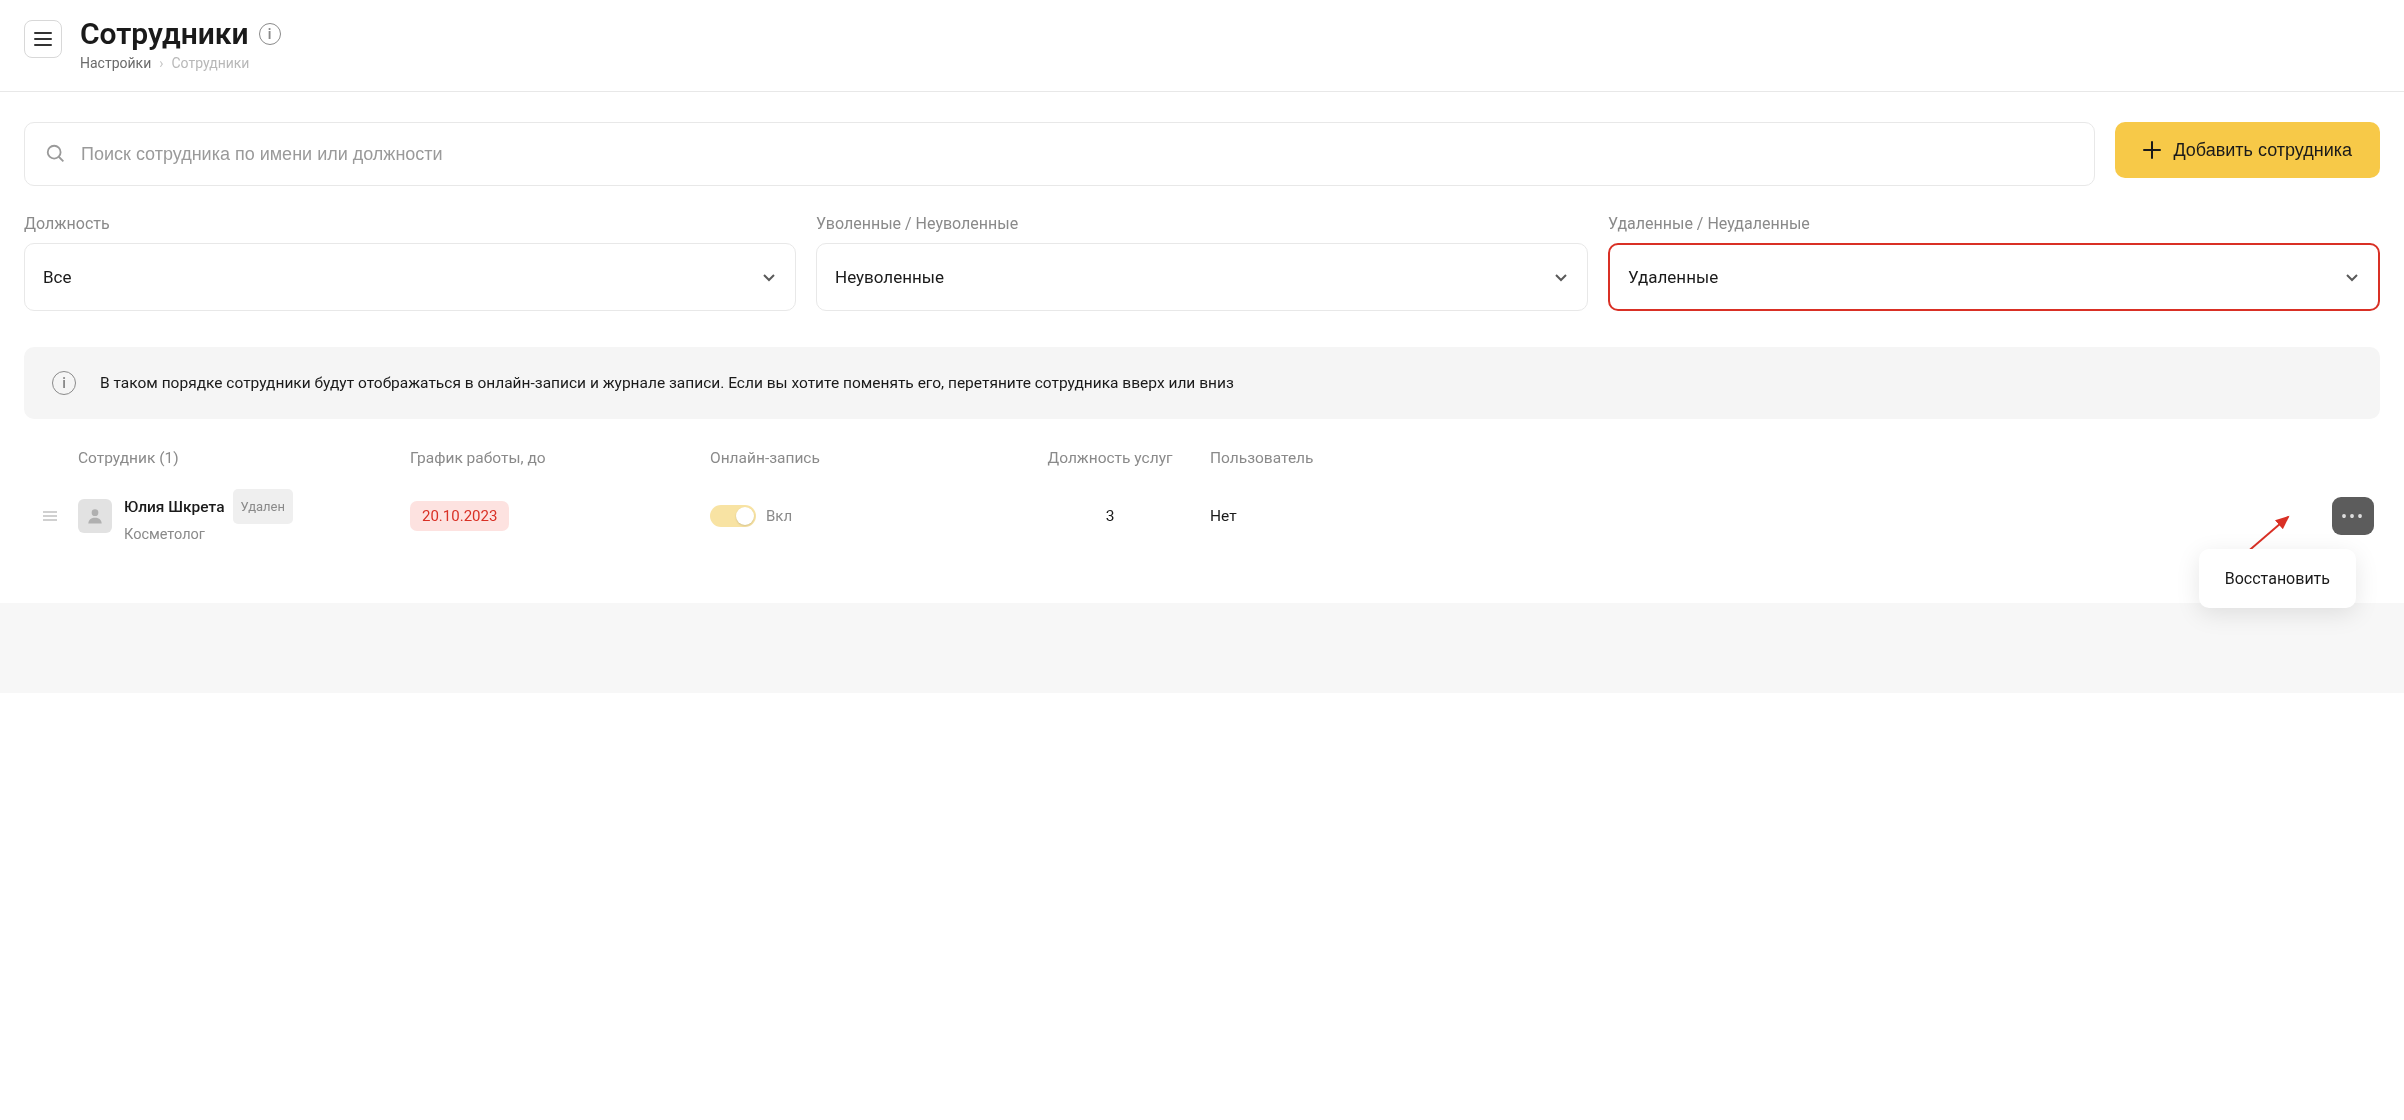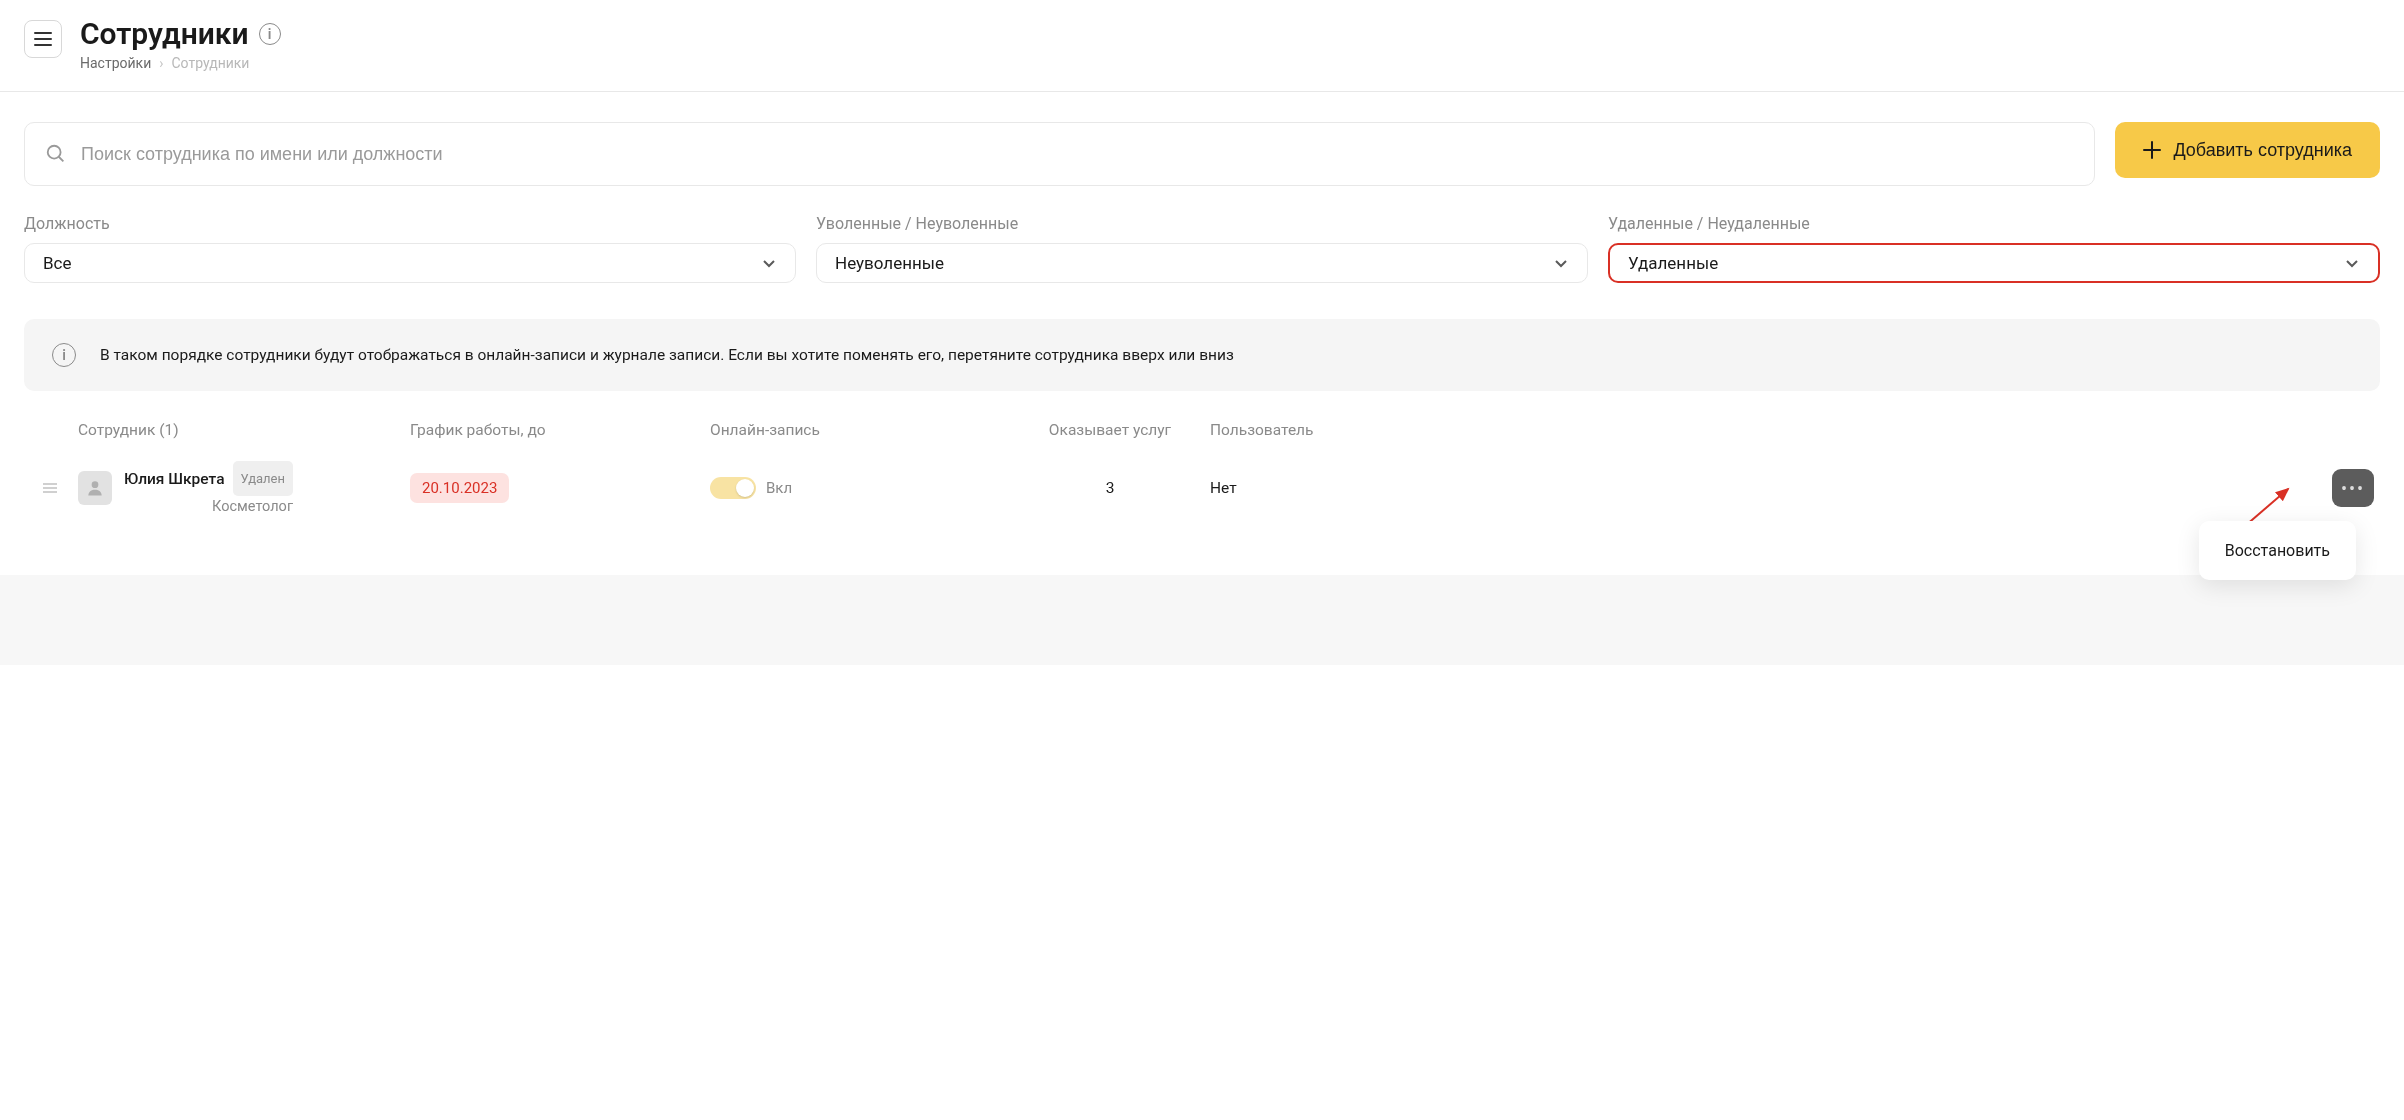--- a/index.html
+++ b/index.html
@@ -79,21 +79,21 @@
       font-size: 18px;
       font-weight: 500;
       color: #1a1a1a;
       cursor: pointer;
     }
     .add-btn svg { width: 18px; height: 18px; }
     .filters { display: flex; gap: 20px; margin-bottom: 36px; }
     .filter { flex: 1; display: flex; flex-direction: column; gap: 10px; }
     .filter-label { font-size: 16px; color: #8a8a8a; }
     .select {
-      height: 40px;
+      height: 68px;
       border: 1.5px solid #e8e8e8;
       border-radius: 10px;
       display: flex;
       align-items: center;
       justify-content: space-between;
       padding: 0 18px;
       font-size: 17px;
       color: #1a1a1a;
       cursor: pointer;
       background: #fff;
@@ -136,21 +136,21 @@
     .drag-handle svg { width: 16px; height: 12px; }
     .employee-cell { width: 340px; display: flex; align-items: center; gap: 12px; padding-left: 8px; }
     .avatar {
       width: 34px; height: 34px;
       background: #e2e2e2;
       border-radius: 6px;
       display: flex; align-items: center; justify-content: center;
       color: #b0b0b0;
     }
     .avatar svg { width: 20px; height: 20px; }
-    .employee-info { display: flex; flex-direction: column; gap: 2px; text-align: right; }
+    .employee-info { display: flex; flex-direction: column; gap: 2px; }
     .employee-name-row { display: flex; align-items: center; gap: 8px; }
     .employee-name { font-size: 15.5px; color: #1a1a1a; font-weight: 500; }
     .status-tag {
       background: #efefef;
       color: #8a8a8a;
       font-size: 13px;
       padding: 10px 8px;
       border-radius: 5px;
     }
     .employee-role { font-size: 14.5px; color: #8a8a8a; }
@@ -295,21 +295,21 @@
   <div class="info-banner">
     <span class="info-circle">i</span>
     <span class="info-banner-text">В таком порядке сотрудники будут отображаться в онлайн-записи и журнале записи. Если вы хотите поменять его, перетяните сотрудника вверх или вниз</span>
   </div>
 
   <div class="table-header">
     <div class="col-handle"></div>
     <div class="col-employee">Сотрудник (1)</div>
     <div class="col-schedule">График работы, до</div>
     <div class="col-online">Онлайн-запись</div>
-    <div class="col-services">Оказывает услуг</div>
+    <div class="col-services">Должность услуг</div>
     <div class="col-user">Пользователь</div>
     <div class="col-actions"></div>
   </div>
 
   <div class="table-row">
     <div class="drag-handle col-handle">
       <svg viewBox="0 0 16 12" fill="none" stroke="currentColor" stroke-width="1.5">
         <line x1="1" y1="2" x2="15" y2="2"></line>
           <line x1="1" y1="6" x2="15" y2="6"></line>
           <line x1="1" y1="10" x2="15" y2="10"></line>

